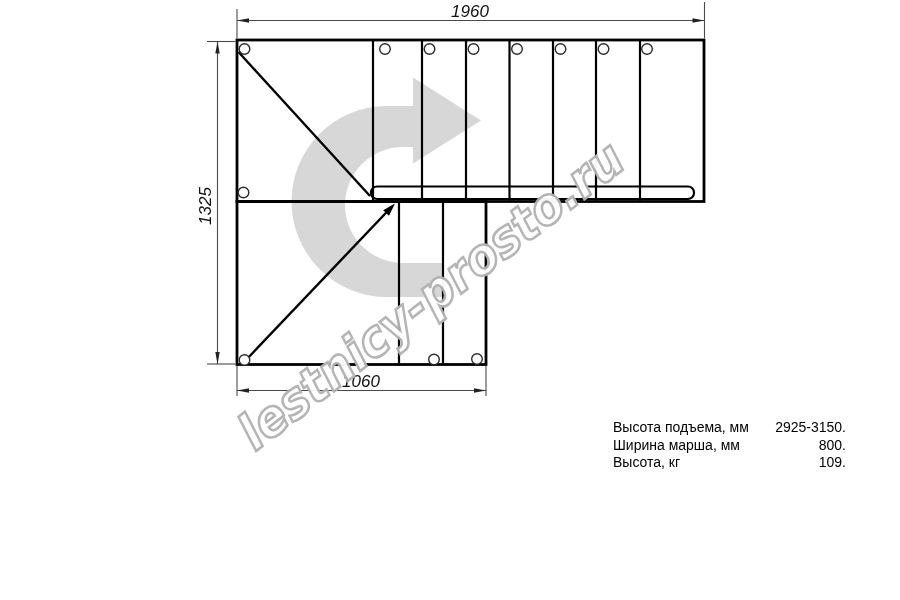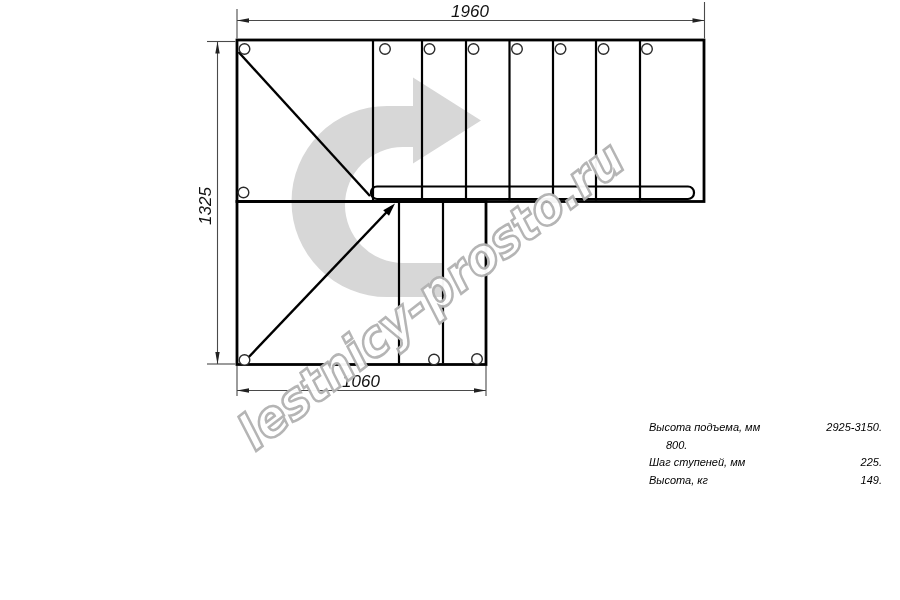--- a/index.html
+++ b/index.html
@@ -16,24 +16,24 @@
   .dimline{stroke:#4a4a4a;stroke-width:1.1;fill:none;}
   .dimarrow{fill:#222;stroke:none;}
   .dimtext{font-family:"Liberation Sans",sans-serif;font-style:italic;
            font-size:17px;fill:#111;}
   .ascent-arrow{fill:#000;stroke:none;}
 
   .watermark{font-family:"DejaVu Sans",sans-serif;font-weight:bold;font-style:italic;
              font-size:50px;fill:#ffffff;stroke-width:2.6px;opacity:.96;}
 
   
-  .specs{position:absolute;left:649px;top:419px;width:233px;
-         font-size:11px;font-style:italic;color:#000;}
+  .specs{position:absolute;left:613px;top:419px;width:233px;
+         font-size:14px;color:#000;}
   .spec-row{display:flex;justify-content:space-between;line-height:17.6px;white-space:nowrap;}
-  .spec-row .val{text-align:left;margin-left:17px;}
+  .spec-row .val{text-align:left;}
 </style>
 </head>
 <body>
 
 <div class="canvas">
 
   <svg width="900" height="600" viewBox="0 0 900 600">
 
     <path fill="#d7d7d7" d="M 442 297 L 387 297 A 95.5 95.5 0 0 1 291.5 201.5
              A 95.5 95.5 0 0 1 387 106 L 413 106 L 413 77.5 L 481 120.5
@@ -96,25 +96,22 @@
 
     <text class="watermark" transform="translate(255,452) rotate(-37.5)" textLength="470" lengthAdjust="spacingAndGlyphs" stroke="#b2b2b2">lestnicy-prosto.ru</text>
   </svg>
 
   <div class="specs">
     <div class="spec-row">
       <span>Высота подъема, мм</span>
       <span class="val">2925-3150.</span>
     </div>
     <div class="spec-row">
+      <span>Ширина марша, мм</span>
       <span class="val">800.</span>
     </div>
     <div class="spec-row">
-      <span>Шаг ступеней, мм</span>
-      <span class="val">225.</span>
-    </div>
-    <div class="spec-row">
       <span>Высота, кг</span>
-      <span class="val">149.</span>
+      <span class="val">109.</span>
     </div>
   </div>
 
 </div>
 
 </body></html>

